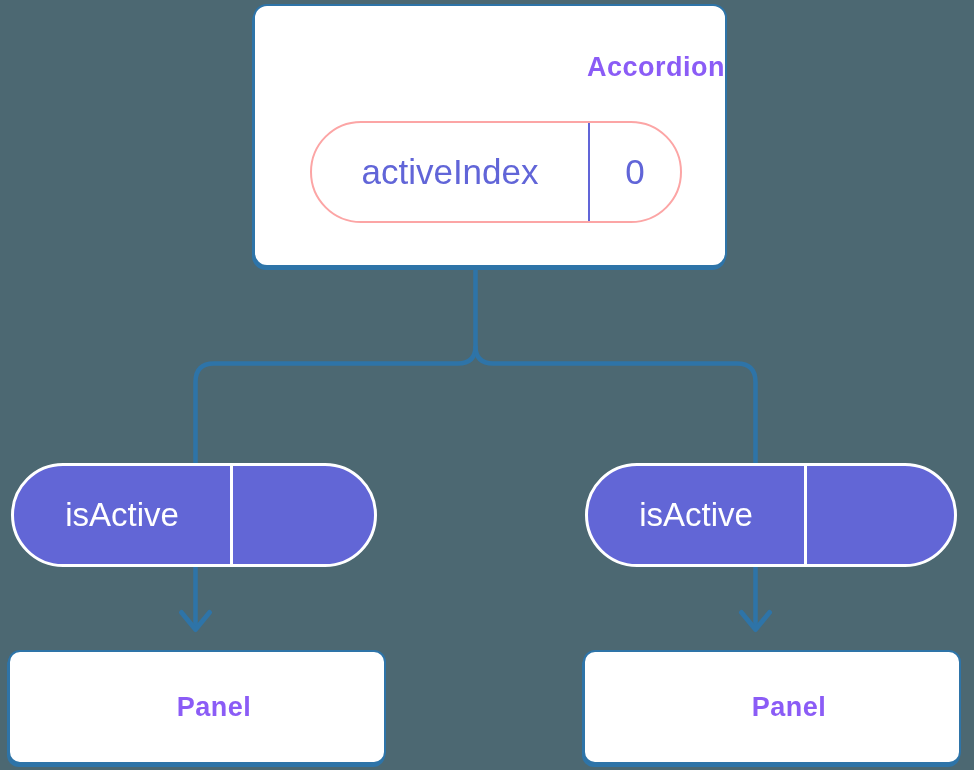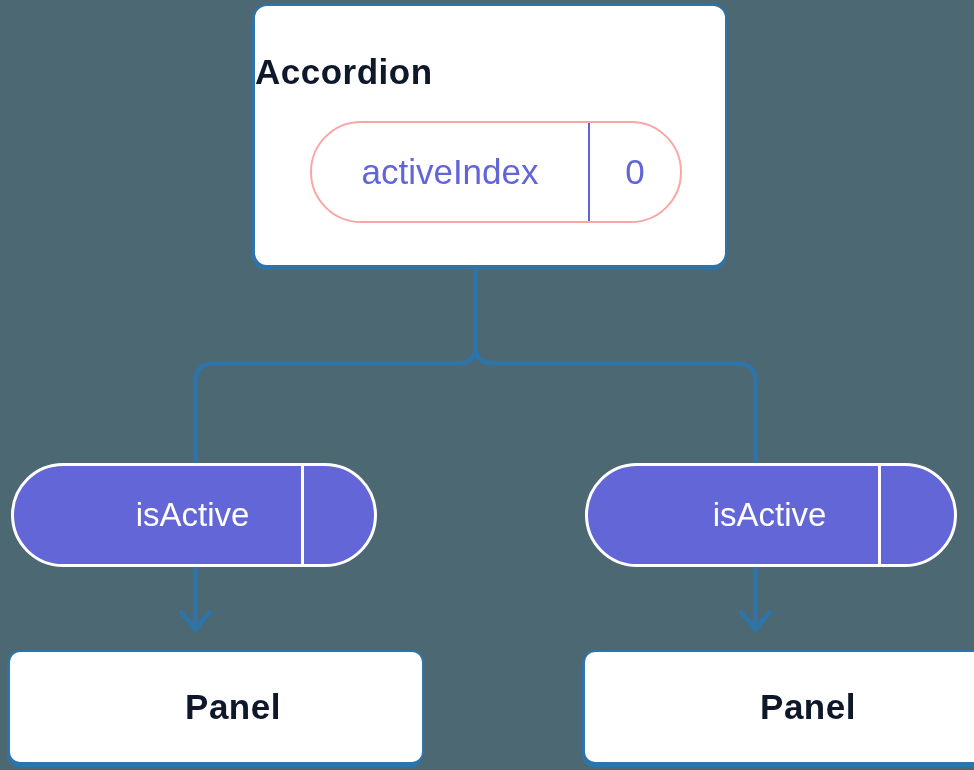--- a/index.html
+++ b/index.html
@@ -34,30 +34,30 @@
     box-shadow: -1px 3px 0 #2e74a8;
     z-index: 2;
   }
   .node-accordion {
     left: 253px; top: 4px;
     width: 474px; height: 263px;
   }
   .node-title {
     position: absolute;
     left: 0; right: 0;
-    text-align: left;
-    font-size: 35px;
+    text-align: right;
+    font-size: 27px;
     font-weight: 600;
     letter-spacing: 0.5px;
-    color: #0f172a;
+    color: #8b5cf6;
   }
   .node-accordion .node-title { top: 46px; }
 
   .node-panel {
-    width: 416px; height: 114px;
+    width: 378px; height: 114px;
     border-radius: 12px;
     display: flex;
     align-items: center;
     justify-content: center;
     padding-left: 34px;
   }
   .node-panel-left  { left: 8px;   top: 650px; }
   .node-panel-right { left: 583px; top: 650px; }
   .node-panel .node-title { position: static; }
 
@@ -90,21 +90,20 @@
   .prop-pill {
     position: absolute;
     top: 463px;
     height: 104px;
     background: #6266d6;
     border: 3px solid #ffffff;
     border-radius: 52px;
     display: flex;
     overflow: hidden;
     z-index: 2;
-    justify-content: center;
   }
   .prop-pill-left  { left: 11px;  width: 366px; }
   .prop-pill-right { left: 585px; width: 372px; }
   .prop-pill .cell {
     display: flex;
     align-items: center;
     justify-content: center;
     font-size: 33px;
     color: #ffffff;
     height: 100%;

